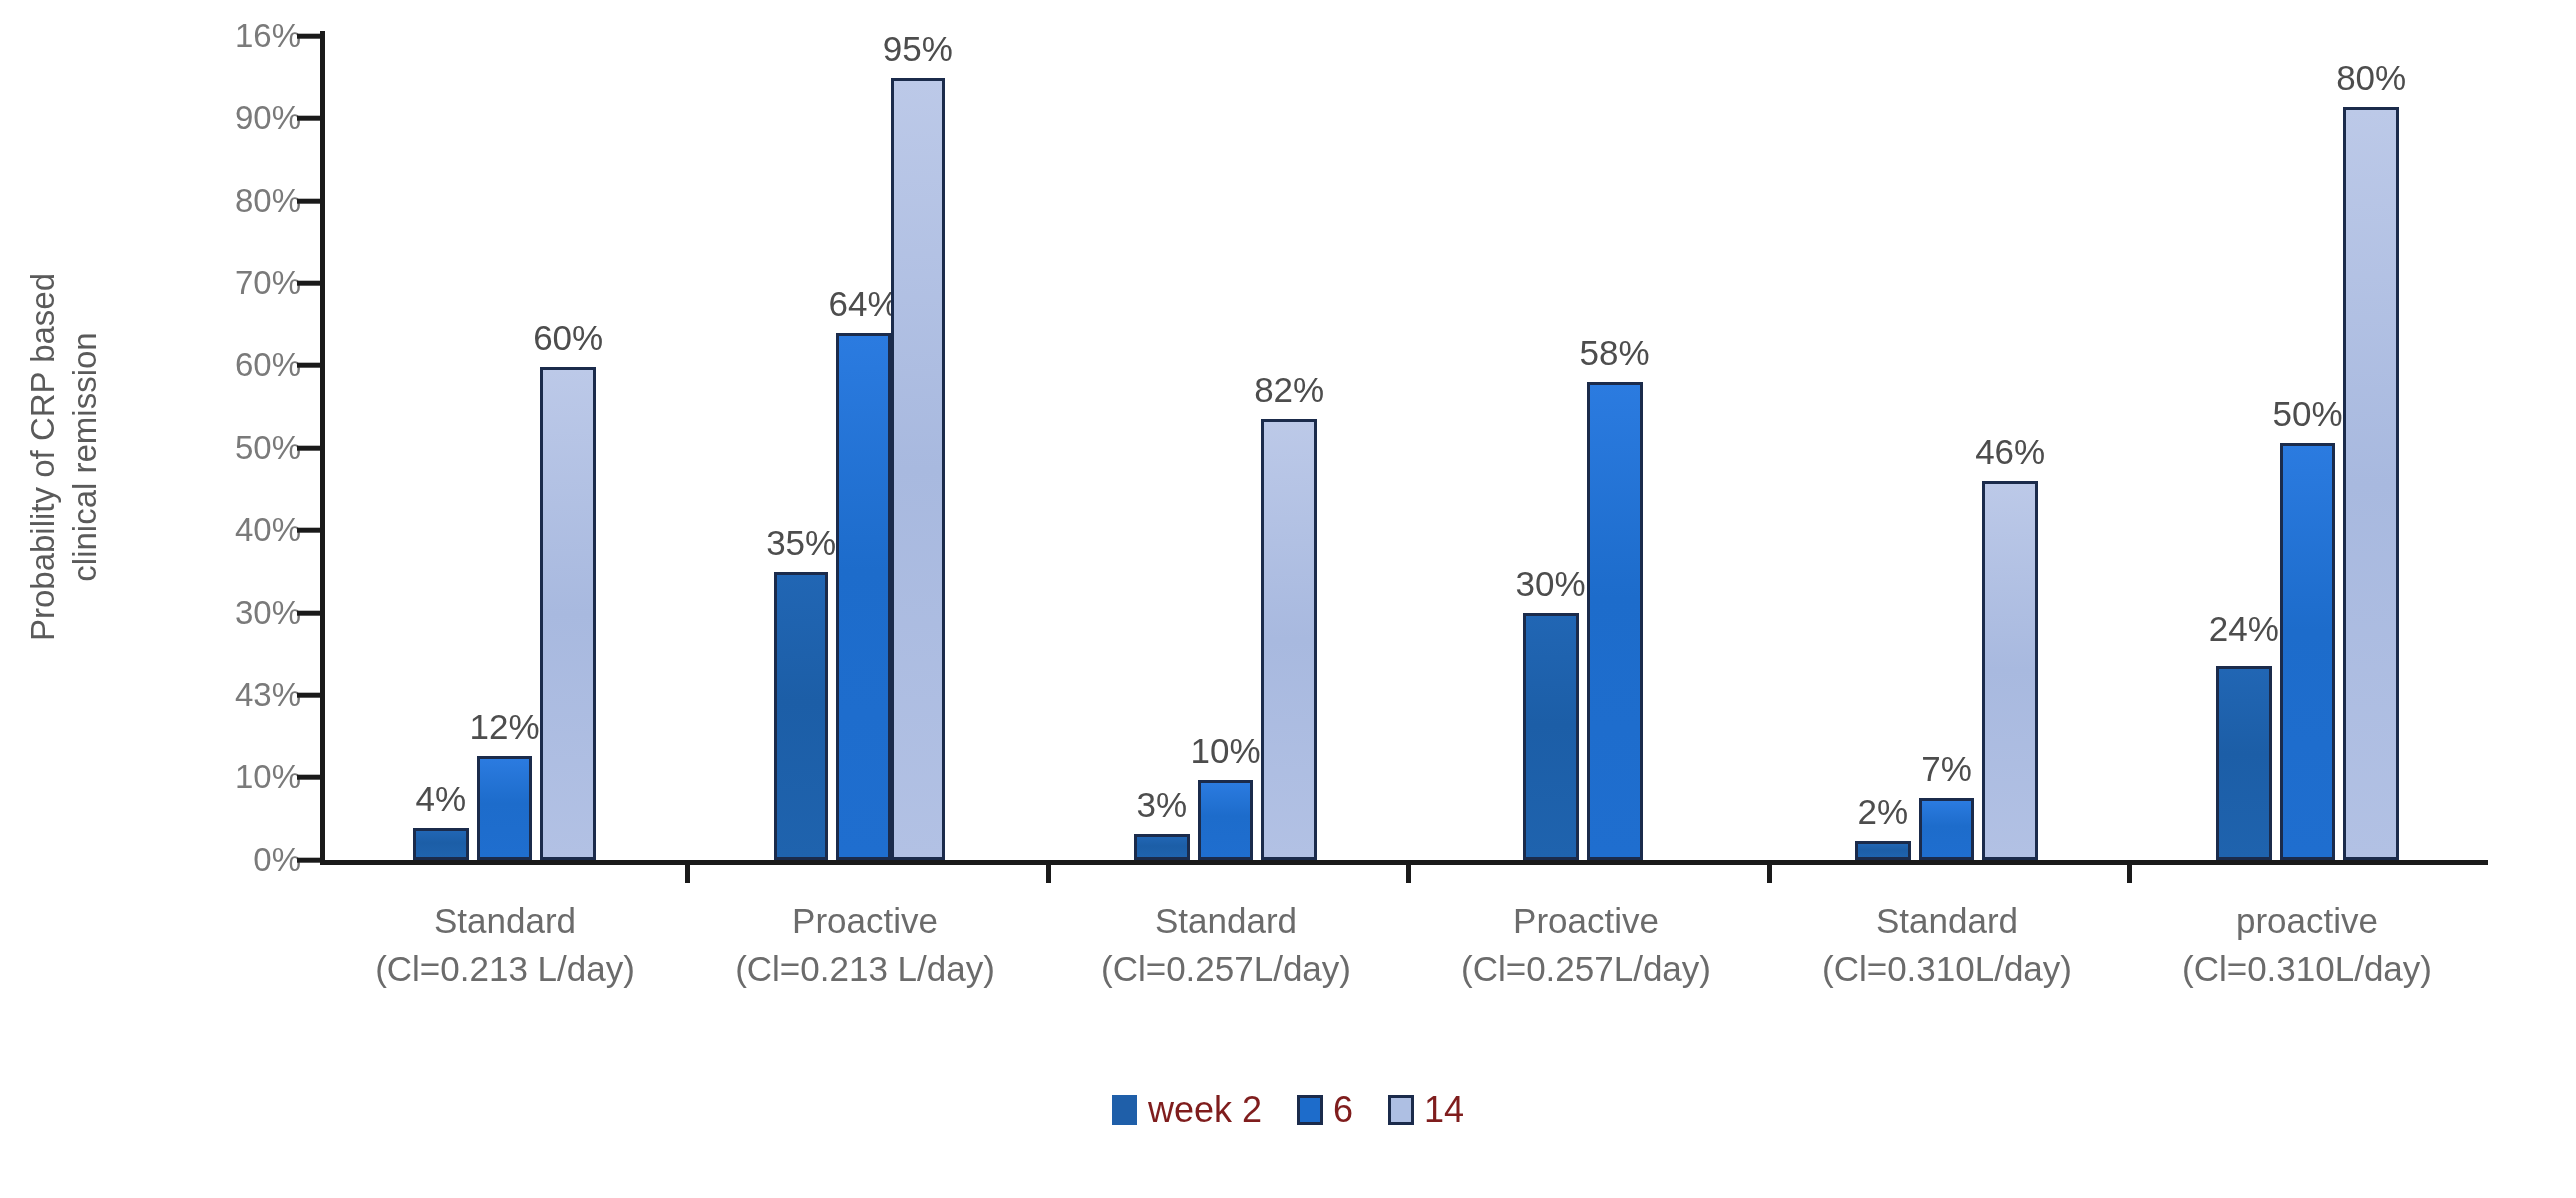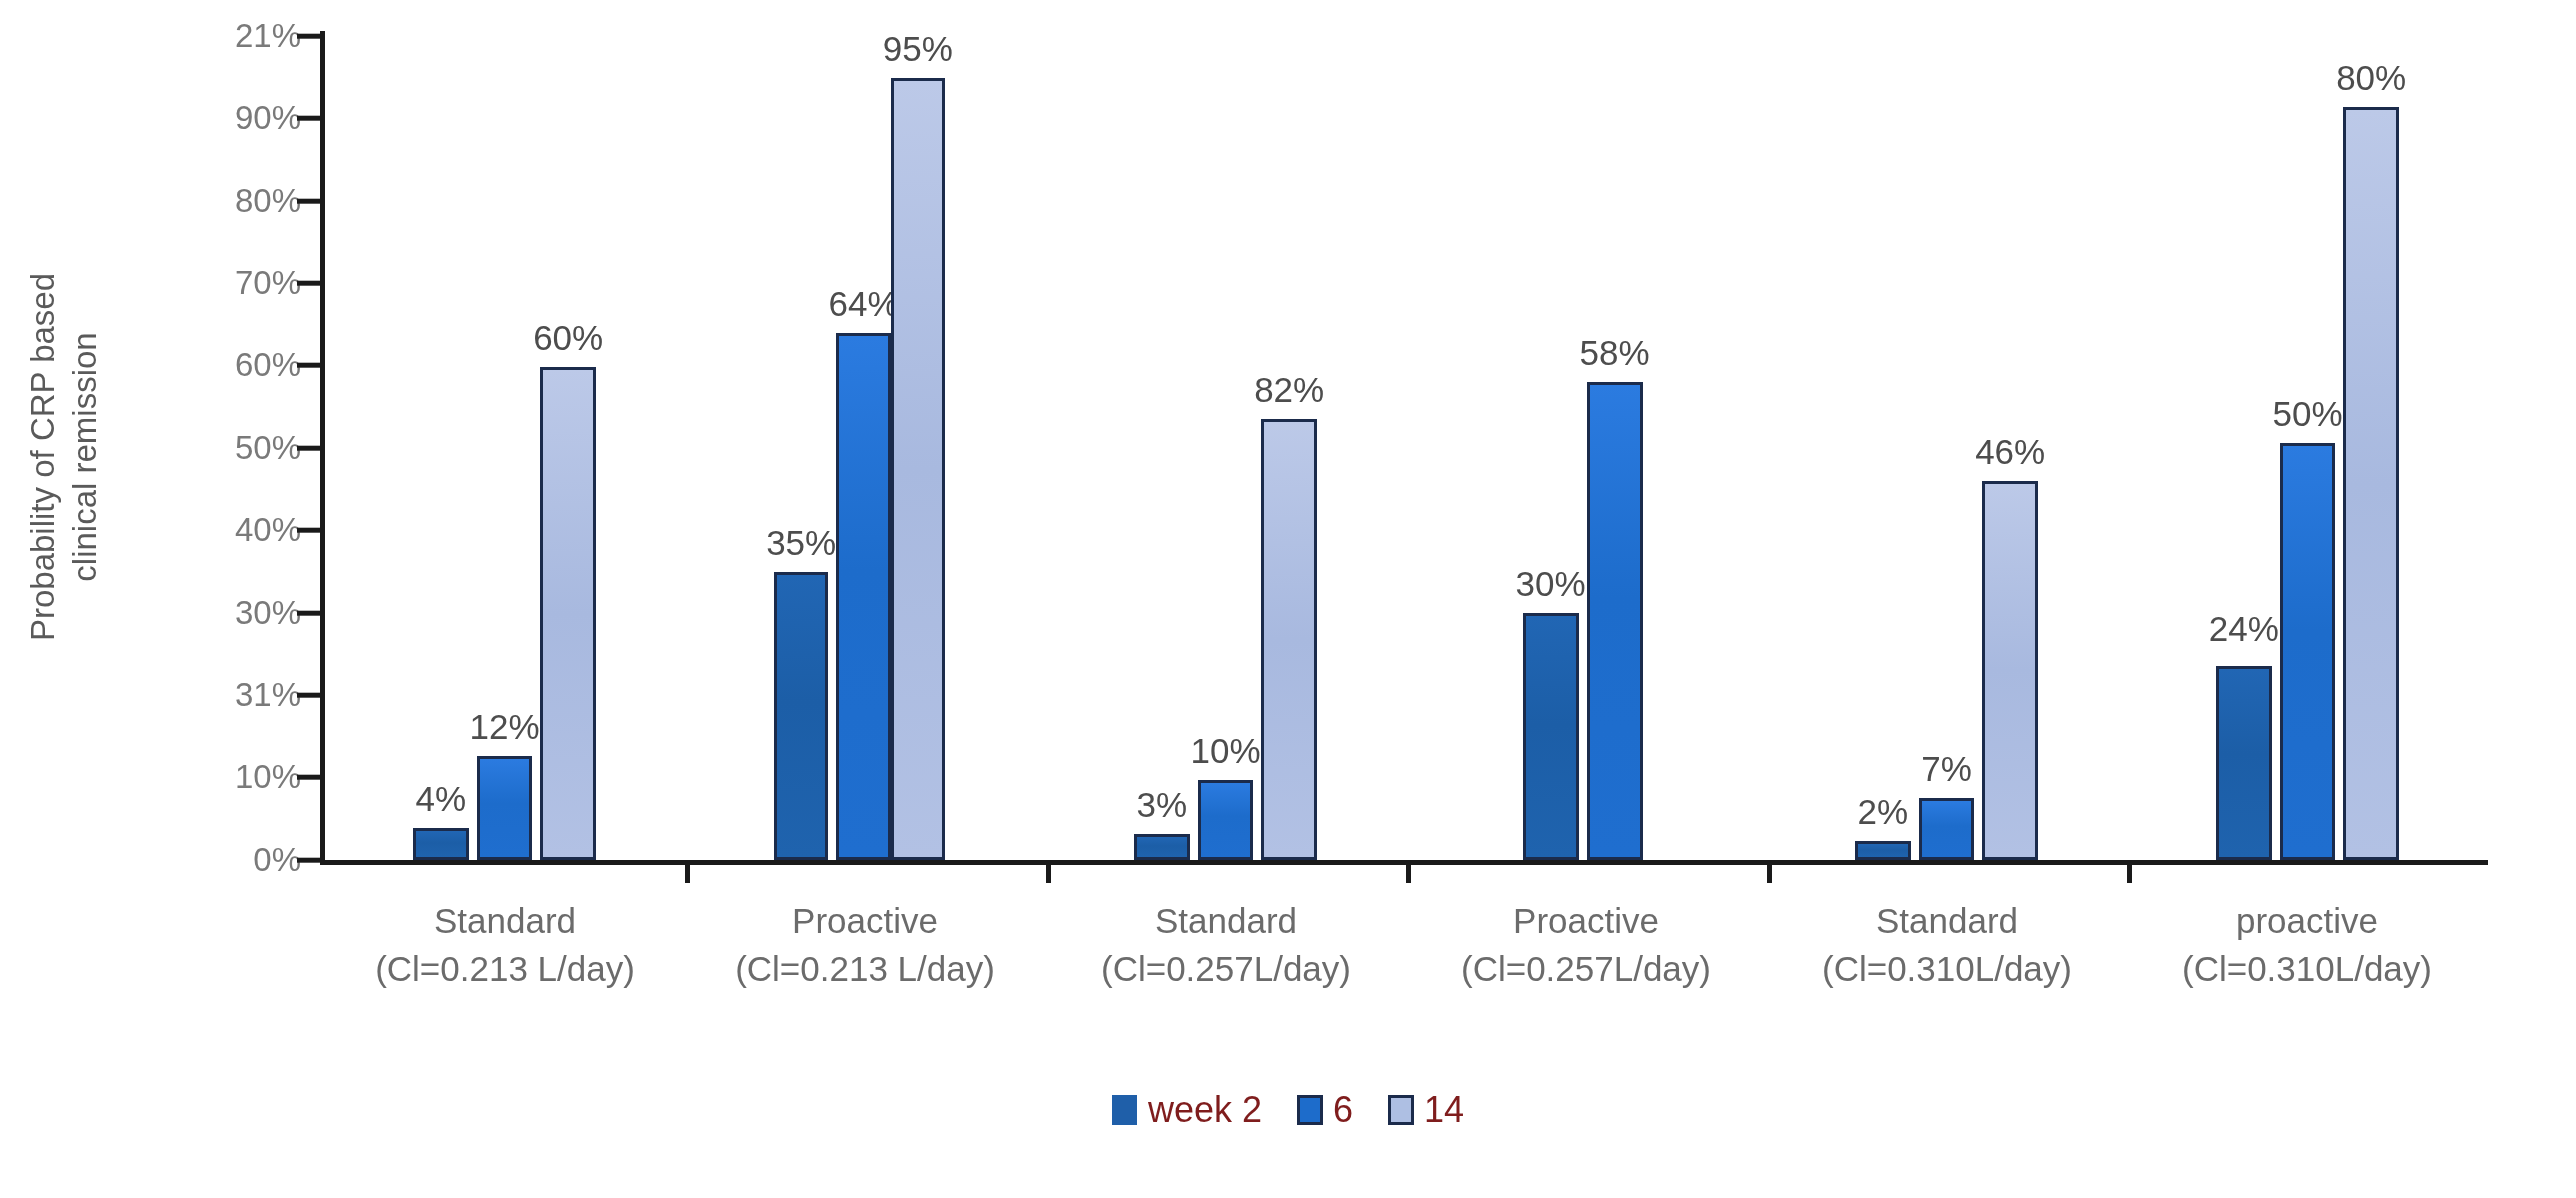--- a/index.html
+++ b/index.html
@@ -118,29 +118,29 @@
 <div id="figure">
 
   <div id="ylabel">
     <span>Probability of CRP based</span>
     <span>clinical remission</span>
   </div>
 
   <div id="yticks">
       <div class="ytick" style="top: 860px;">0%</div>
       <div class="ytick" style="top: 777px;">10%</div>
-      <div class="ytick" style="top: 695px;">31%</div>
+      <div class="ytick" style="top: 695px;">43%</div>
       <div class="ytick" style="top: 613px;">30%</div>
       <div class="ytick" style="top: 530px;">40%</div>
       <div class="ytick" style="top: 448px;">50%</div>
       <div class="ytick" style="top: 365px;">60%</div>
       <div class="ytick" style="top: 283px;">70%</div>
       <div class="ytick" style="top: 201px;">80%</div>
       <div class="ytick" style="top: 118px;">90%</div>
-      <div class="ytick" style="top: 36px;">21%</div>
+      <div class="ytick" style="top: 36px;">16%</div>
     </div>
 
   <div id="yaxis"></div>
   <div id="xaxis"></div>
 
   <div id="plot">
       <div class="group" style="left: 88px; width: 183px;">
         <div class="barwrap" style="width: 56px; margin-right: 8px;">
           <div class="dlabel" style="bottom: 41px;">4%</div>
           <div class="bar s0" style="height: 32px;"></div>

